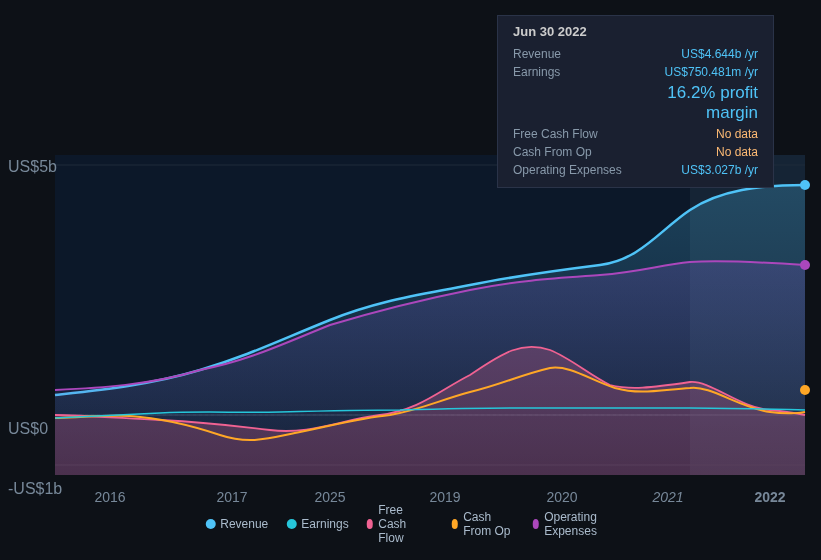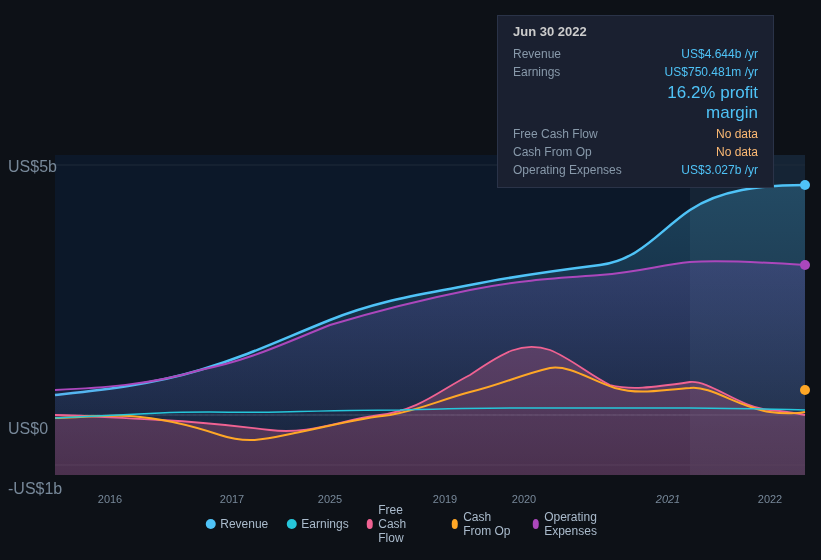--- a/index.html
+++ b/index.html
@@ -71,21 +71,21 @@
       position: absolute;
       color: #778899;
       font-size: 16px;
       left: 8px;
     }
 
     
     .x-label {
       position: absolute;
       color: #778899;
-      font-size: 11px;
+      font-size: 14px;
       bottom: 55px;
       transform: translateX(-50%);
     }
 
     
     .legend {
       position: absolute;
       bottom: 15px;
       left: 50%;
       transform: translateX(-50%);
@@ -178,23 +178,23 @@
   </svg>
 
   <div class="y-label" style="top: 158px;">US$5b</div>
   <div class="y-label" style="top: 408px; margin-top: 12px;">US$0</div>
   <div class="y-label" style="top: 480px;">-US$1b</div>
 
   <div class="x-label" style="left: 110px;">2016</div>
   <div class="x-label" style="left: 232px;">2017</div>
   <div class="x-label" style="left: 330px;">2025</div>
   <div class="x-label" style="left: 445px; text-align: center;">2019</div>
-  <div class="x-label" style="left: 524px;">2020</div>
+  <div class="x-label" style="left: 562px;">2020</div>
   <div class="x-label" style="left: 668px; font-style: italic;">2021</div>
-  <div class="x-label" style="left: 770px;">2022</div>
+  <div class="x-label" style="left: 770px; font-weight: bold;">2022</div>
 
   <div class="tooltip-box">
     <div class="tooltip-date">Jun 30 2022</div>
 
     <div class="tooltip-row">
       <span class="tooltip-label">Revenue</span>
       <span class="tooltip-value blue">US$4.644b /yr</span>
     </div>
 
     <div class="tooltip-row">

